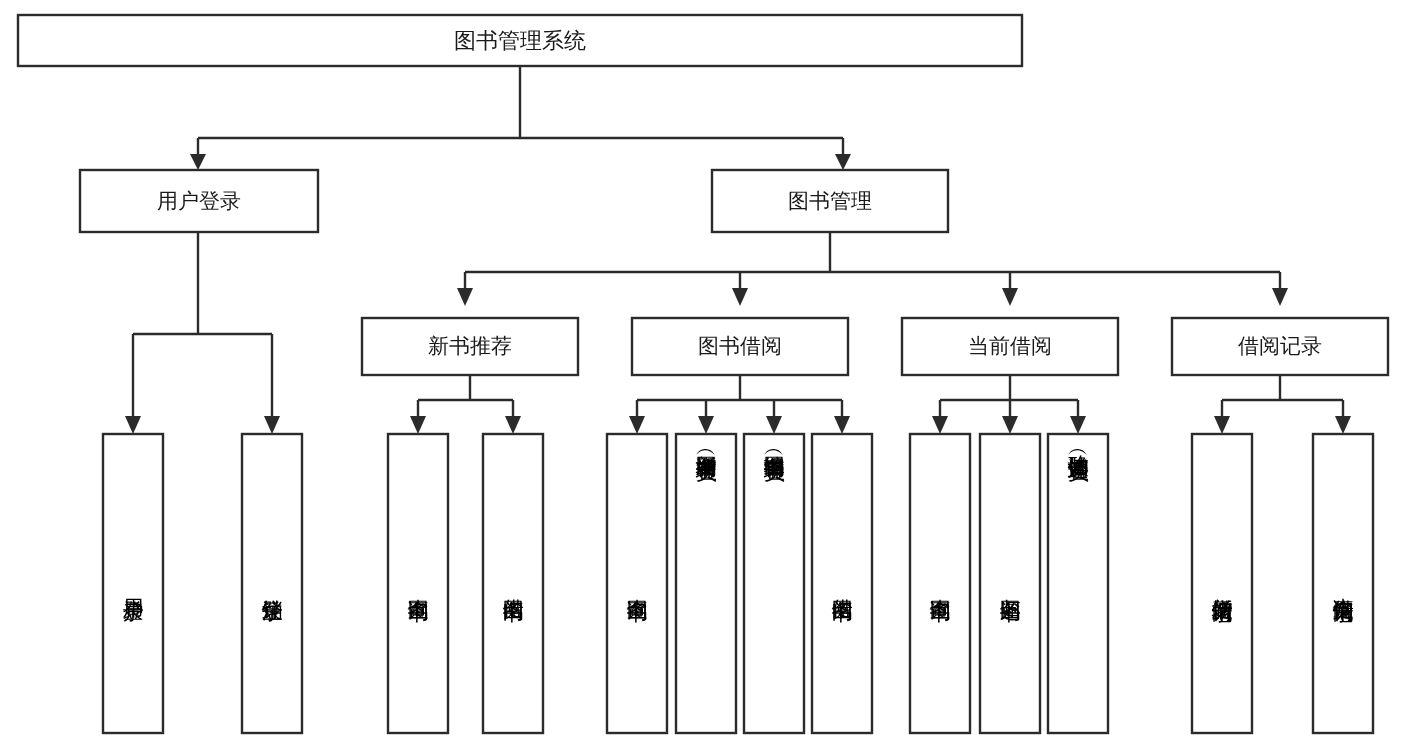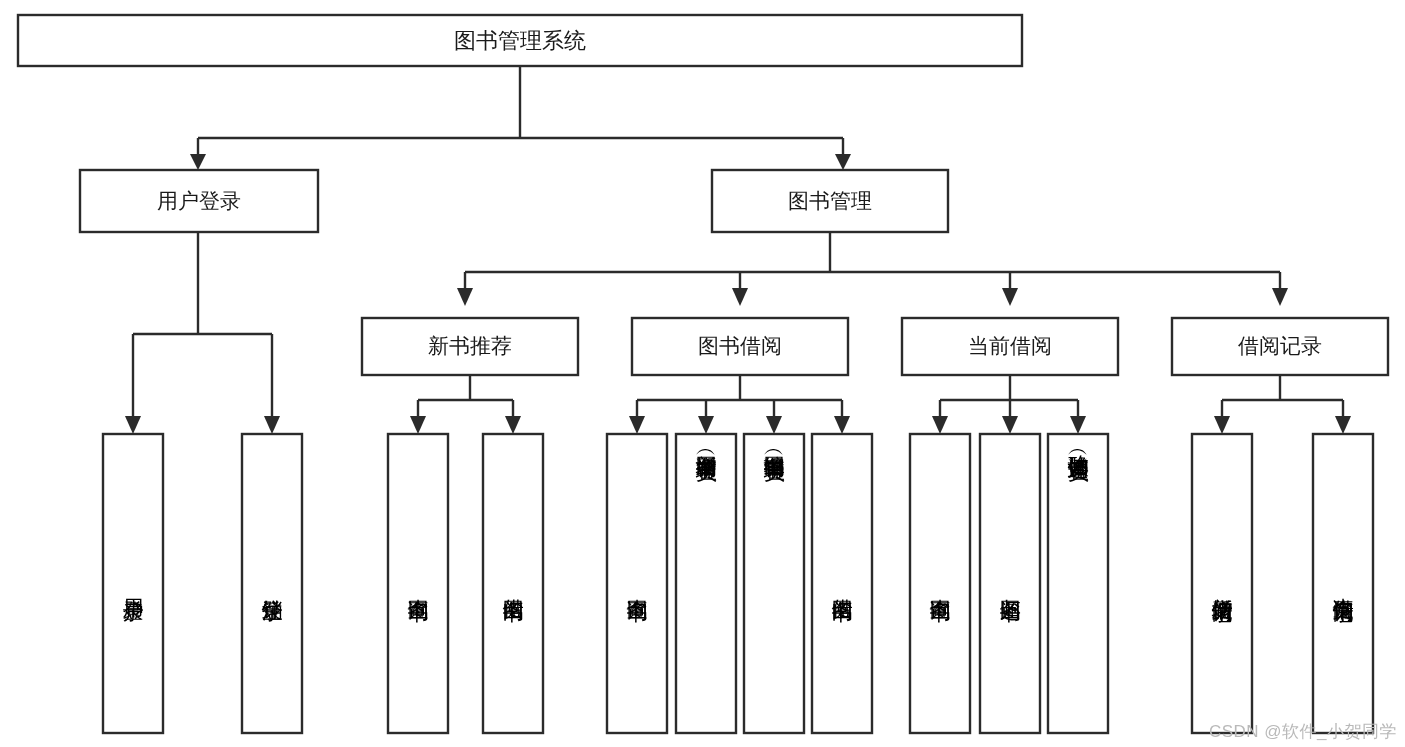--- a/index.html
+++ b/index.html
@@ -248,15 +248,14 @@
   <div class="vbox-label-wrap" style="left:1048px; top:438px; width:60px; height:295px;">
     <span class="vlabel">确认归还（管理员）</span>
   </div>
   <div class="vbox-label-wrap centered" style="left:1192px; top:434px; width:60px; height:299px;">
     <span class="vlabel">新增借阅记录</span>
   </div>
   <div class="vbox-label-wrap centered" style="left:1313px; top:434px; width:60px; height:299px;">
     <span class="vlabel">查询借阅记录</span>
   </div>
 
-  <div class="watermark">CSDN @软件_小贺同学</div>
 
 </div>
 
 </body></html>

